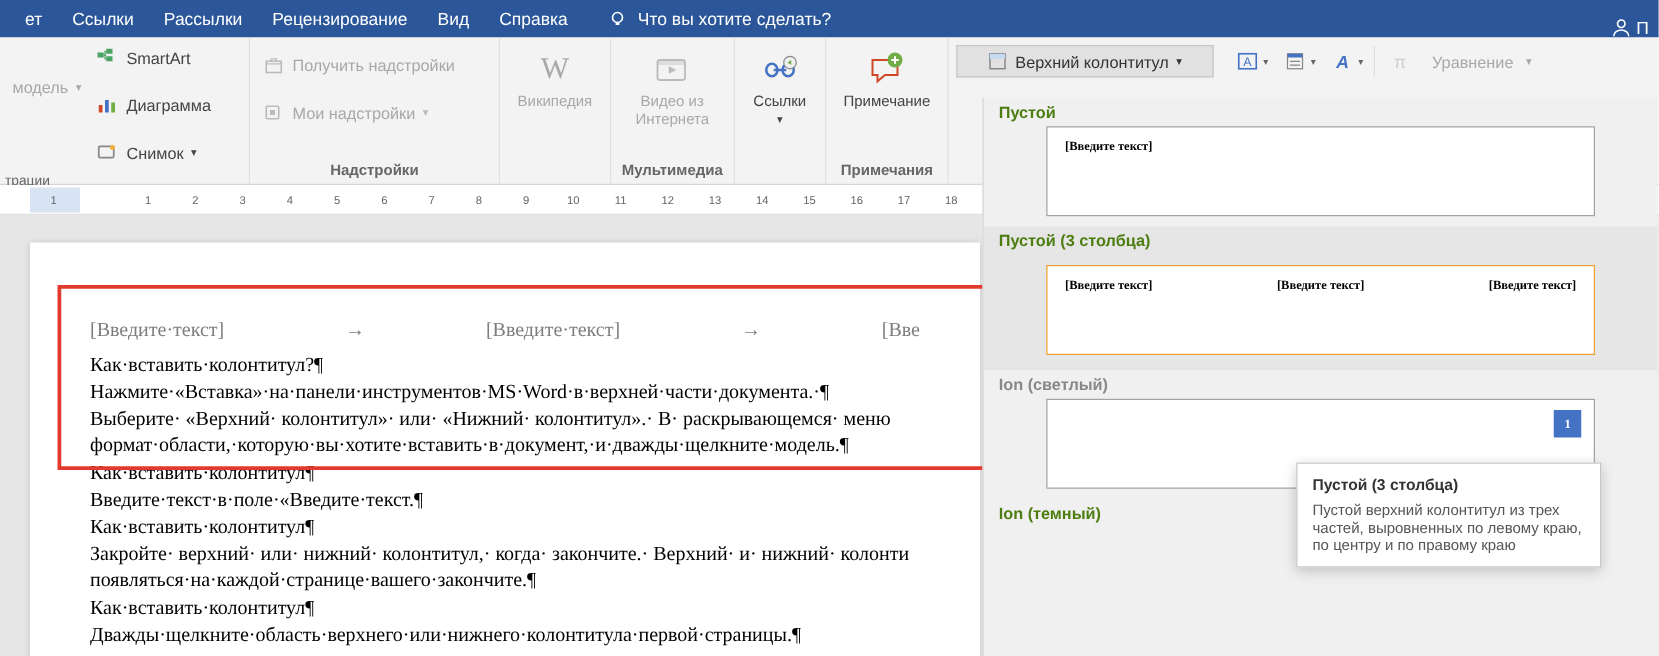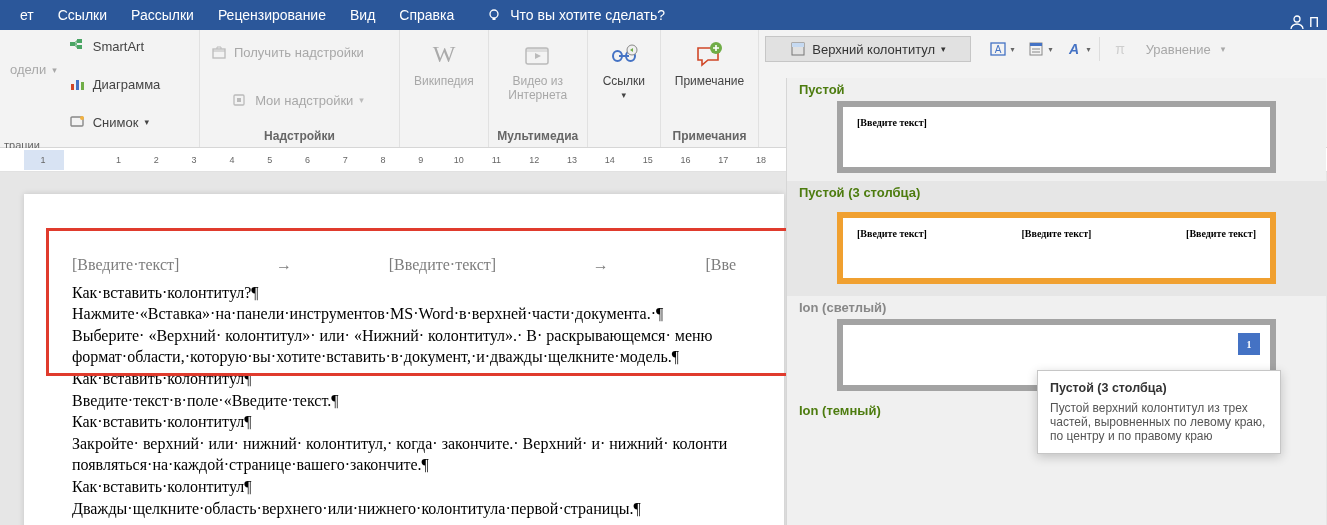--- a/index.html
+++ b/index.html
@@ -11,21 +11,21 @@
   .menubar .tell-me { display: flex; align-items: center; margin-left: 8px; }
   .menubar .tell-me .bulb { margin-right: 8px; }
   .menubar .right { margin-left: auto; display: flex; align-items: center; }
   
   
   .ribbon { background: #f3f3f3; border-bottom: 1px solid #d6d6d6; height: 118px; display: flex; position: relative; }
   .ribbon-group { display: flex; flex-direction: column; padding: 2px 6px 0 6px; border-right: 1px solid #e1e1e1; }
   .ribbon-group .group-body { flex: 1; display: flex; align-items: flex-start; gap: 4px; padding-top: 4px; }
   .ribbon-group .group-label { text-align: center; font-size: 12px; color: #666; padding: 2px 0 4px 0; font-weight: bold; }
   .rb-small { display: flex; align-items: center; gap: 6px; padding: 2px 4px; font-size: 13px; color: #444; cursor: pointer; white-space: nowrap; }
-  .rb-small.disabled { color: #a8a8a8; justify-content: flex-end; }
+  .rb-small.disabled { color: #a8a8a8; }
   .rb-big { display: flex; flex-direction: column; align-items: center; gap: 2px; padding: 4px 8px; font-size: 12px; color: #444; cursor: pointer; min-width: 60px; text-align: center; }
   .rb-big.disabled { color: #a8a8a8; }
   .rb-big .big-icon { width: 32px; height: 32px; display: flex; align-items: center; justify-content: center; }
   .rb-col { display: flex; flex-direction: column; gap: 18px; }
   
   
   .header-btn { display: flex; align-items: center; gap: 6px; background: #e1e1e1; border: 1px solid #c6c6c6; padding: 4px 24px; font-size: 13px; color: #333; cursor: pointer; }
   
   
   .ribbon-row2 { display: flex; align-items: center; gap: 4px; padding-left: 4px; }
@@ -45,21 +45,21 @@
   .header-fields { display: flex; justify-content: space-between; color: #7d7d7d; font-size: 16px; margin-bottom: 6px; }
   .header-fields .fld { white-space: nowrap; }
   .para { white-space: normal; }
   .red-frame { position: absolute; border: 3px solid #e03b2d; pointer-events: none; }
   
   
   .gallery-panel { position: absolute; left: 786px; top: 78px; width: 540px; bottom: 0; background: #f0f0f0; border-left: 1px solid #d6d6d6; }
   .gallery-panel .cat-label { padding: 6px 12px 4px 12px; font-weight: 600; color: #333; font-size: 13px; }
   .gallery-panel .sub-label { padding: 4px 12px 4px 12px; font-weight: 600; color: #4d7c0f; font-size: 13px; }
   .gallery-panel .thumb-wrap { padding: 0 50px 8px 50px; }
-  .gallery-panel .thumb { background: #fff; border: 6px solid #a3a3a3; height: 72px; padding: 10px 14px; font-family: "Times New Roman", serif; font-size: 10px; font-weight: 700; color: #000; display: flex; }
+  .gallery-panel .thumb { background: #fff; border: 1px solid #a3a3a3; height: 72px; padding: 10px 14px; font-family: "Times New Roman", serif; font-size: 10px; font-weight: 700; color: #000; display: flex; }
   .gallery-panel .thumb.sel { }
   .thumb .tcol { flex: 1; }
   .thumb .tcol.center { text-align: center; }
   .thumb .tcol.right { text-align: right; }
   
   
   .tooltip { position: absolute; left: 1037px; top: 370px; width: 244px; background: #fff; border: 1px solid #c6c6c6; box-shadow: 0 3px 10px rgba(0,0,0,.2); padding: 10px 12px; font-size: 12px; color: #555; }
   .tooltip .tt-title { font-weight: 600; color: #333; margin-bottom: 6px; font-size: 12.5px; }
   
   svg { display: block; }
@@ -93,21 +93,21 @@
     <span style="margin-left:4px">П</span>
   </div>
 </div>
 
 <div class="ribbon">
 
   <div class="ribbon-group" style="min-width:200px">
     <div class="group-body">
       <div class="rb-col" style="padding-top:24px">
         <div class="rb-small disabled">
-          <span>одели</span>
+          <span>модель</span>
           <span style="font-size:9px">▾</span>
         </div>
       </div>
       <div class="rb-col">
         <div class="rb-small">
           <span>
               <svg width="18" height="16" viewBox="0 0 18 16">
                 <rect x="1" y="4" width="5" height="4" fill="#4aa564"></rect>
                 <rect x="8" y="1" width="5" height="4" fill="#4aa564"></rect>
                 <rect x="8" y="7" width="5" height="4" fill="#4aa564"></rect>
@@ -147,21 +147,21 @@
         <div class="rb-small disabled">
           <span>
               <svg width="18" height="16" viewBox="0 0 18 16">
                 <rect x="3" y="5" width="12" height="9" fill="none" stroke="#bbb" stroke-width="1.3"></rect>
                 <path d="M3 7h12" stroke="#bbb"></path>
                 <path d="M7 5V3h4v2" fill="none" stroke="#bbb"></path>
               </svg>
             </span>
           <span>Получить надстройки</span>
         </div>
-        <div class="rb-small disabled" style="margin-top:10px">
+        <div class="rb-small disabled" style="">
           <span>
               <svg width="18" height="16" viewBox="0 0 18 16">
                 <rect x="3" y="3" width="10" height="10" rx="1" fill="none" stroke="#bbb" stroke-width="1.3"></rect>
                 <rect x="6" y="6" width="4" height="4" fill="#bbb"></rect>
               </svg>
             </span>
           <span>Мои надстройки</span>
           <span style="font-size:9px;color:#bbb">▾</span>
         </div>
       </div>

